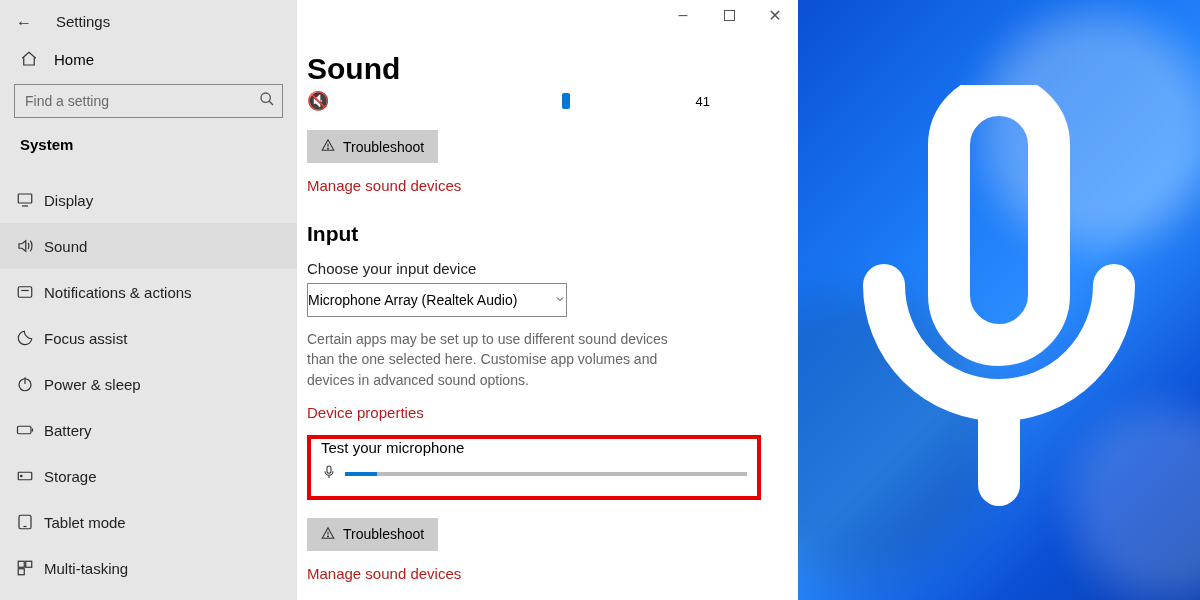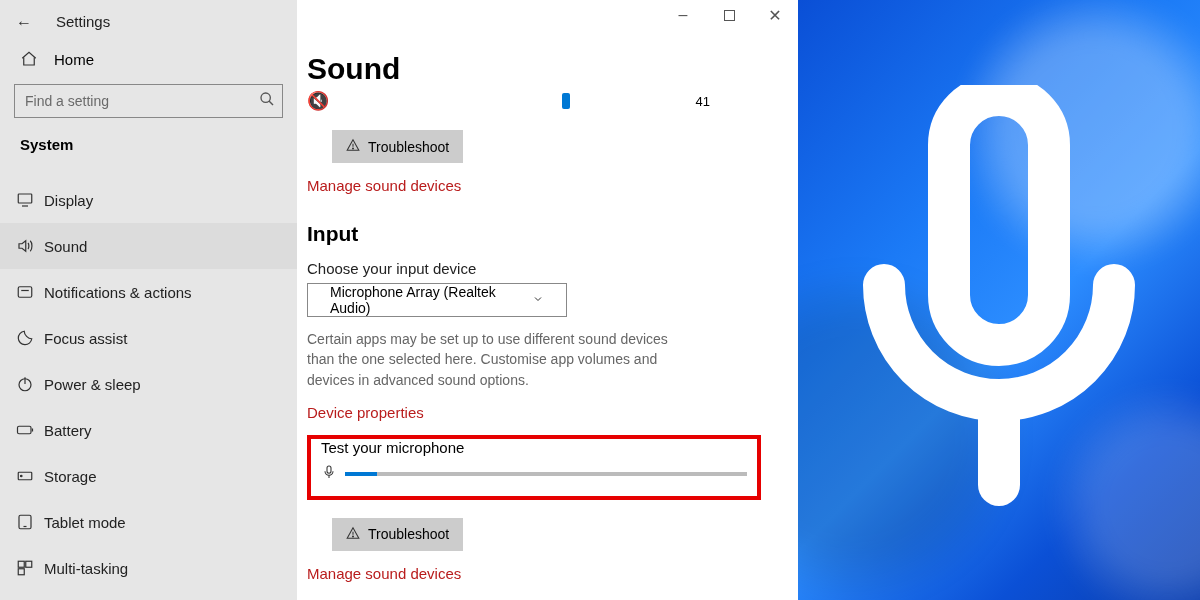--- a/index.html
+++ b/index.html
@@ -21,25 +21,25 @@
 .item.active { background: #dcdcdc; }
 .iconw { width: 18px; height: 18px; display: flex; align-items: center; justify-content: center; color: #333; }
 .main { width: 501px; height: 600px; background: #fff; padding: 0 0 0 0; flex-shrink: 0; position: relative; }
 .winctrl { position: absolute; right: 0; top: 0; display: flex; }
 .winctrl div { width: 46px; height: 30px; display: flex; align-items: center; justify-content: center; color: #555; cursor: pointer; }
 .content { padding: 0 28px 0 10px; }
 h1 { font-weight: 600; font-size: 30px; margin-top: 52px; margin-bottom: 4px; }
 .volrow { display: flex; align-items: center; justify-content: space-between; padding-right: 60px; margin-top: 2px; font-size: 13px; }
 .volrow .spk { font-size: 18px; }
 .volrow .thumb { width: 8px; height: 16px; background: #0078d4; border-radius: 2px; margin-left: 108px; }
-.btn { display: inline-flex; align-items: center; gap: 8px; background: #ccc; border: none; padding: 8px 14px; font-size: 14px; margin-top: 18px; cursor: pointer; margin-left: 25px; }
+.btn { display: inline-flex; align-items: center; gap: 8px; background: #ccc; border: none; padding: 8px 14px; font-size: 14px; margin-top: 18px; cursor: pointer; }
 .link { color: #b91c1c; font-size: 15px; margin-top: 14px; display: block; cursor: pointer; }
 h2 { font-weight: 600; font-size: 21px; margin-top: 28px; }
 .label { font-size: 15px; margin-top: 14px; color: #222; }
-.select { display: flex; align-items: center; justify-content: space-between; border: 1px solid #888; width: 260px; height: 34px; padding: 0 22px; margin-top: 6px; font-size: 14px; cursor: pointer; }
+.select { display: flex; align-items: center; justify-content: space-between; border: 1px solid #888; width: 260px; height: 34px; padding: 0 0; margin-top: 6px; font-size: 14px; cursor: pointer; }
 .desc { color: #666; font-size: 14px; line-height: 1.45; margin-top: 12px; max-width: 380px; }
 .testbox { border: 4px solid #e60000; padding: 0 10px 12px 10px; margin-top: 14px; width: 454px; }
 .testbox .tlabel { font-size: 15px; }
 .microw { display: flex; align-items: center; gap: 8px; margin-top: 8px; }
 .bar { position: relative; flex: 1; height: 4px; background: #bbb; }
 .bar .fill { position: absolute; left: 0; top: 0; bottom: 0; background: #0078d4; }
 .deco { width: 402px; height: 600px; position: relative; overflow: hidden; flex-shrink: 0; background: linear-gradient(135deg,#0a4fd6 0%,#1b7af6 35%,#2c8dff 55%,#0b50d6 80%,#0a3eb0 100%); }
 .deco::before { content:""; position:absolute; inset:-40px; background:
   radial-gradient(circle at 70% 25%, rgba(255,255,255,.28) 0 90px, transparent 140px),
   radial-gradient(circle at 20% 70%, rgba(0,0,0,.14) 0 110px, transparent 170px),

